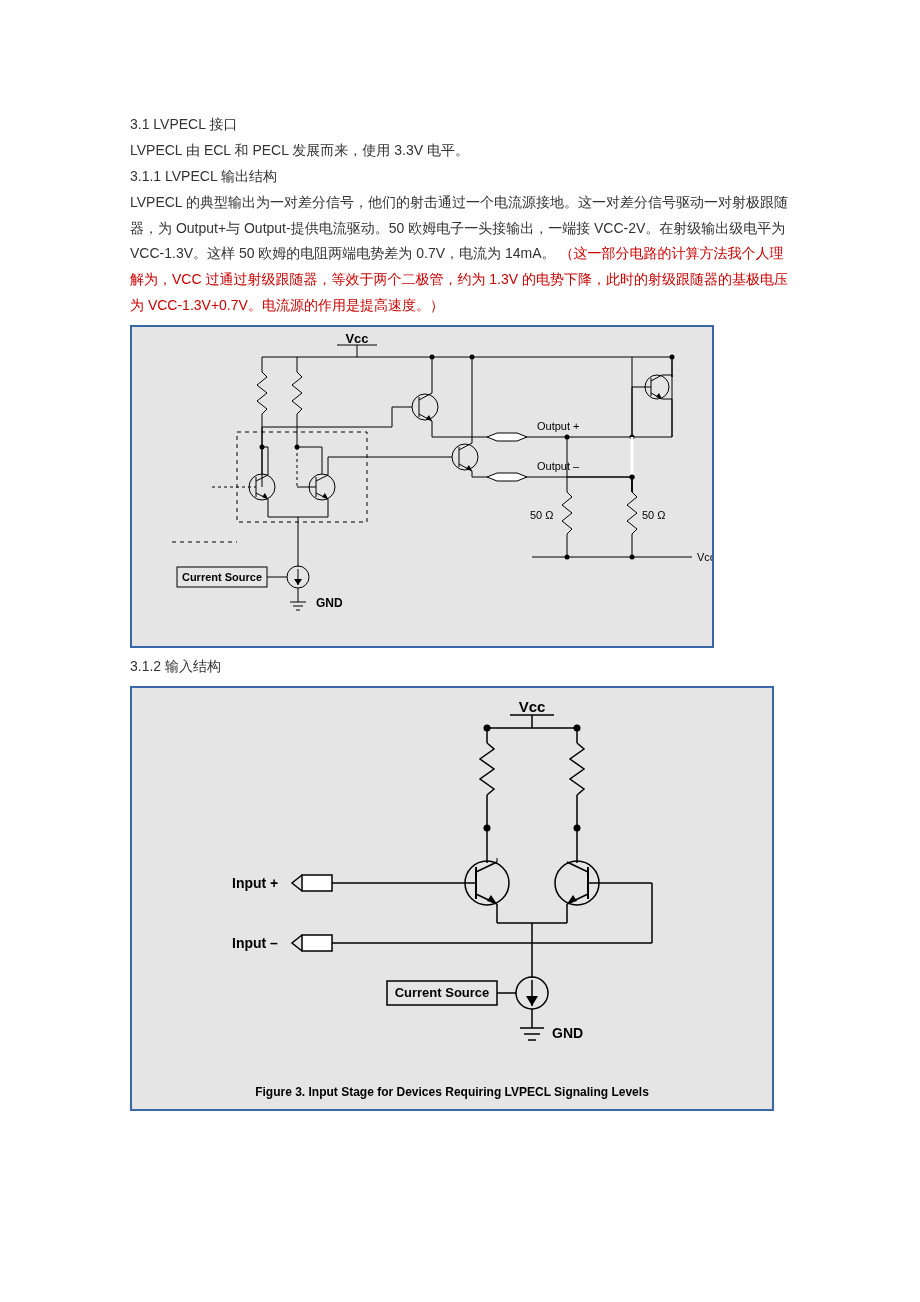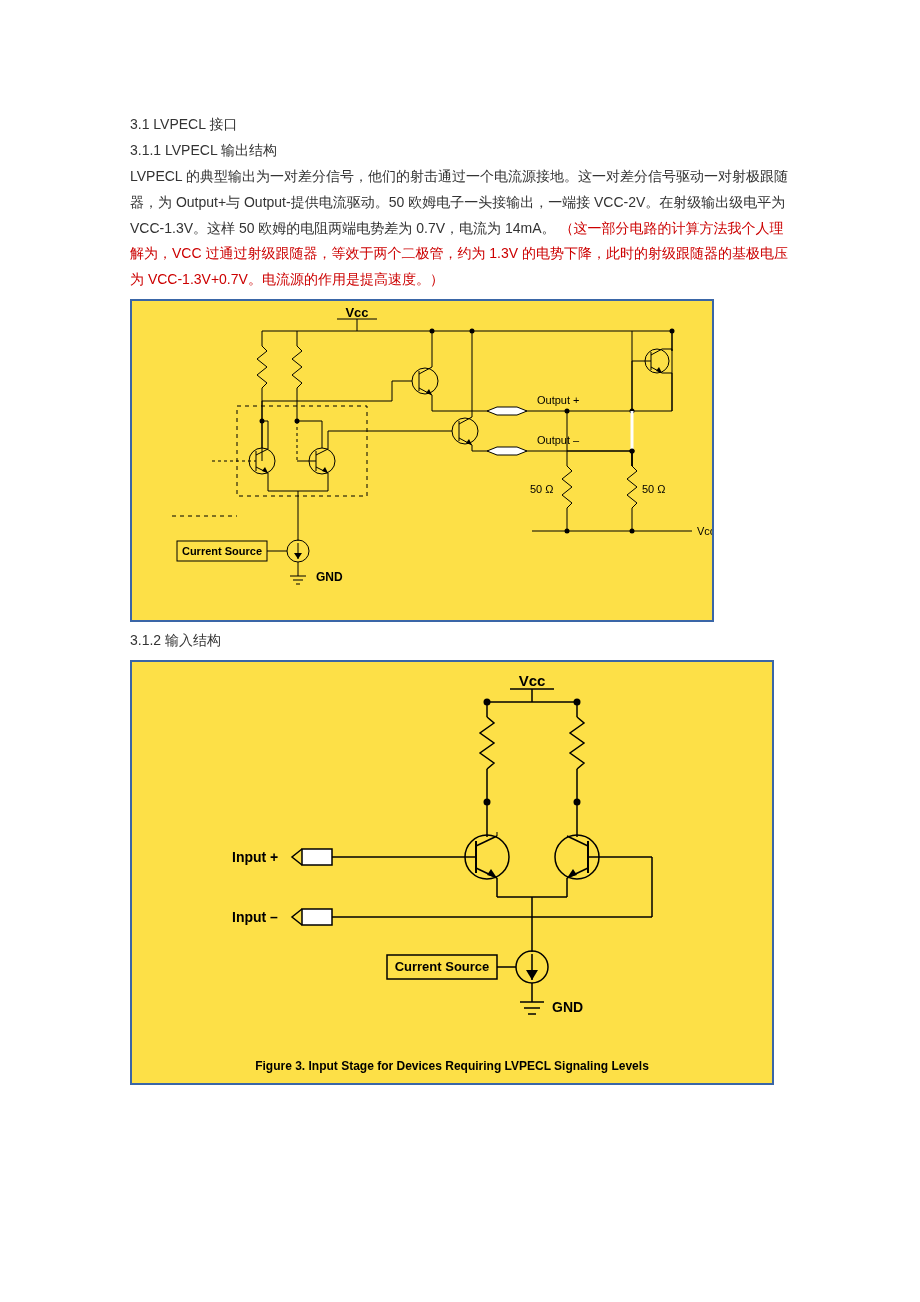--- a/index.html
+++ b/index.html
@@ -23,40 +23,41 @@
   .body-text {
     color: #333;
   }
   .red {
     color: #c00;
   }
   .figure {
     border: 2px solid #3a66a7;
     margin-top: 6px;
     margin-bottom: 6px;
-    background: #fde047;
+    background: #e5e5e5;
   }
   .fig-caption {
     text-align: center;
     font-weight: bold;
     font-family: Arial, sans-serif;
     padding: 4px 0 6px 0;
     color: #000;
   }
   svg text {
     font-family: Arial, sans-serif;
   }
 </style>
 </head>
 <body>
 
 <div class="page">
 
   <div class="heading">3.1 LVPECL 接口</div>
 
+  <div class="body-text">LVPECL 由 ECL 和 PECL 发展而来，使用 3.3V 电平。</div>
 
   <div class="heading">3.1.1 LVPECL 输出结构</div>
 
   <div class="body-text">
     <span>LVPECL 的典型输出为一对差分信号，他们的射击通过一个电流源接地。这一对差分信号驱动一对射极跟随器，为 Output+与 Output-提供电流驱动。50 欧姆电子一头接输出，一端接 VCC-2V。在射级输出级电平为 VCC-1.3V。这样 50 欧姆的电阻两端电势差为 0.7V，电流为 14mA。</span>
     <span class="red">（这一部分电路的计算方法我个人理解为，VCC 过通过射级跟随器，等效于两个二极管，约为 1.3V 的电势下降，此时的射级跟随器的基极电压为 VCC-1.3V+0.7V。电流源的作用是提高速度。）</span>
   </div>
 
   <div class="figure" style="width:580px;">
     <svg viewBox="0 0 580 310" width="580" height="310">

